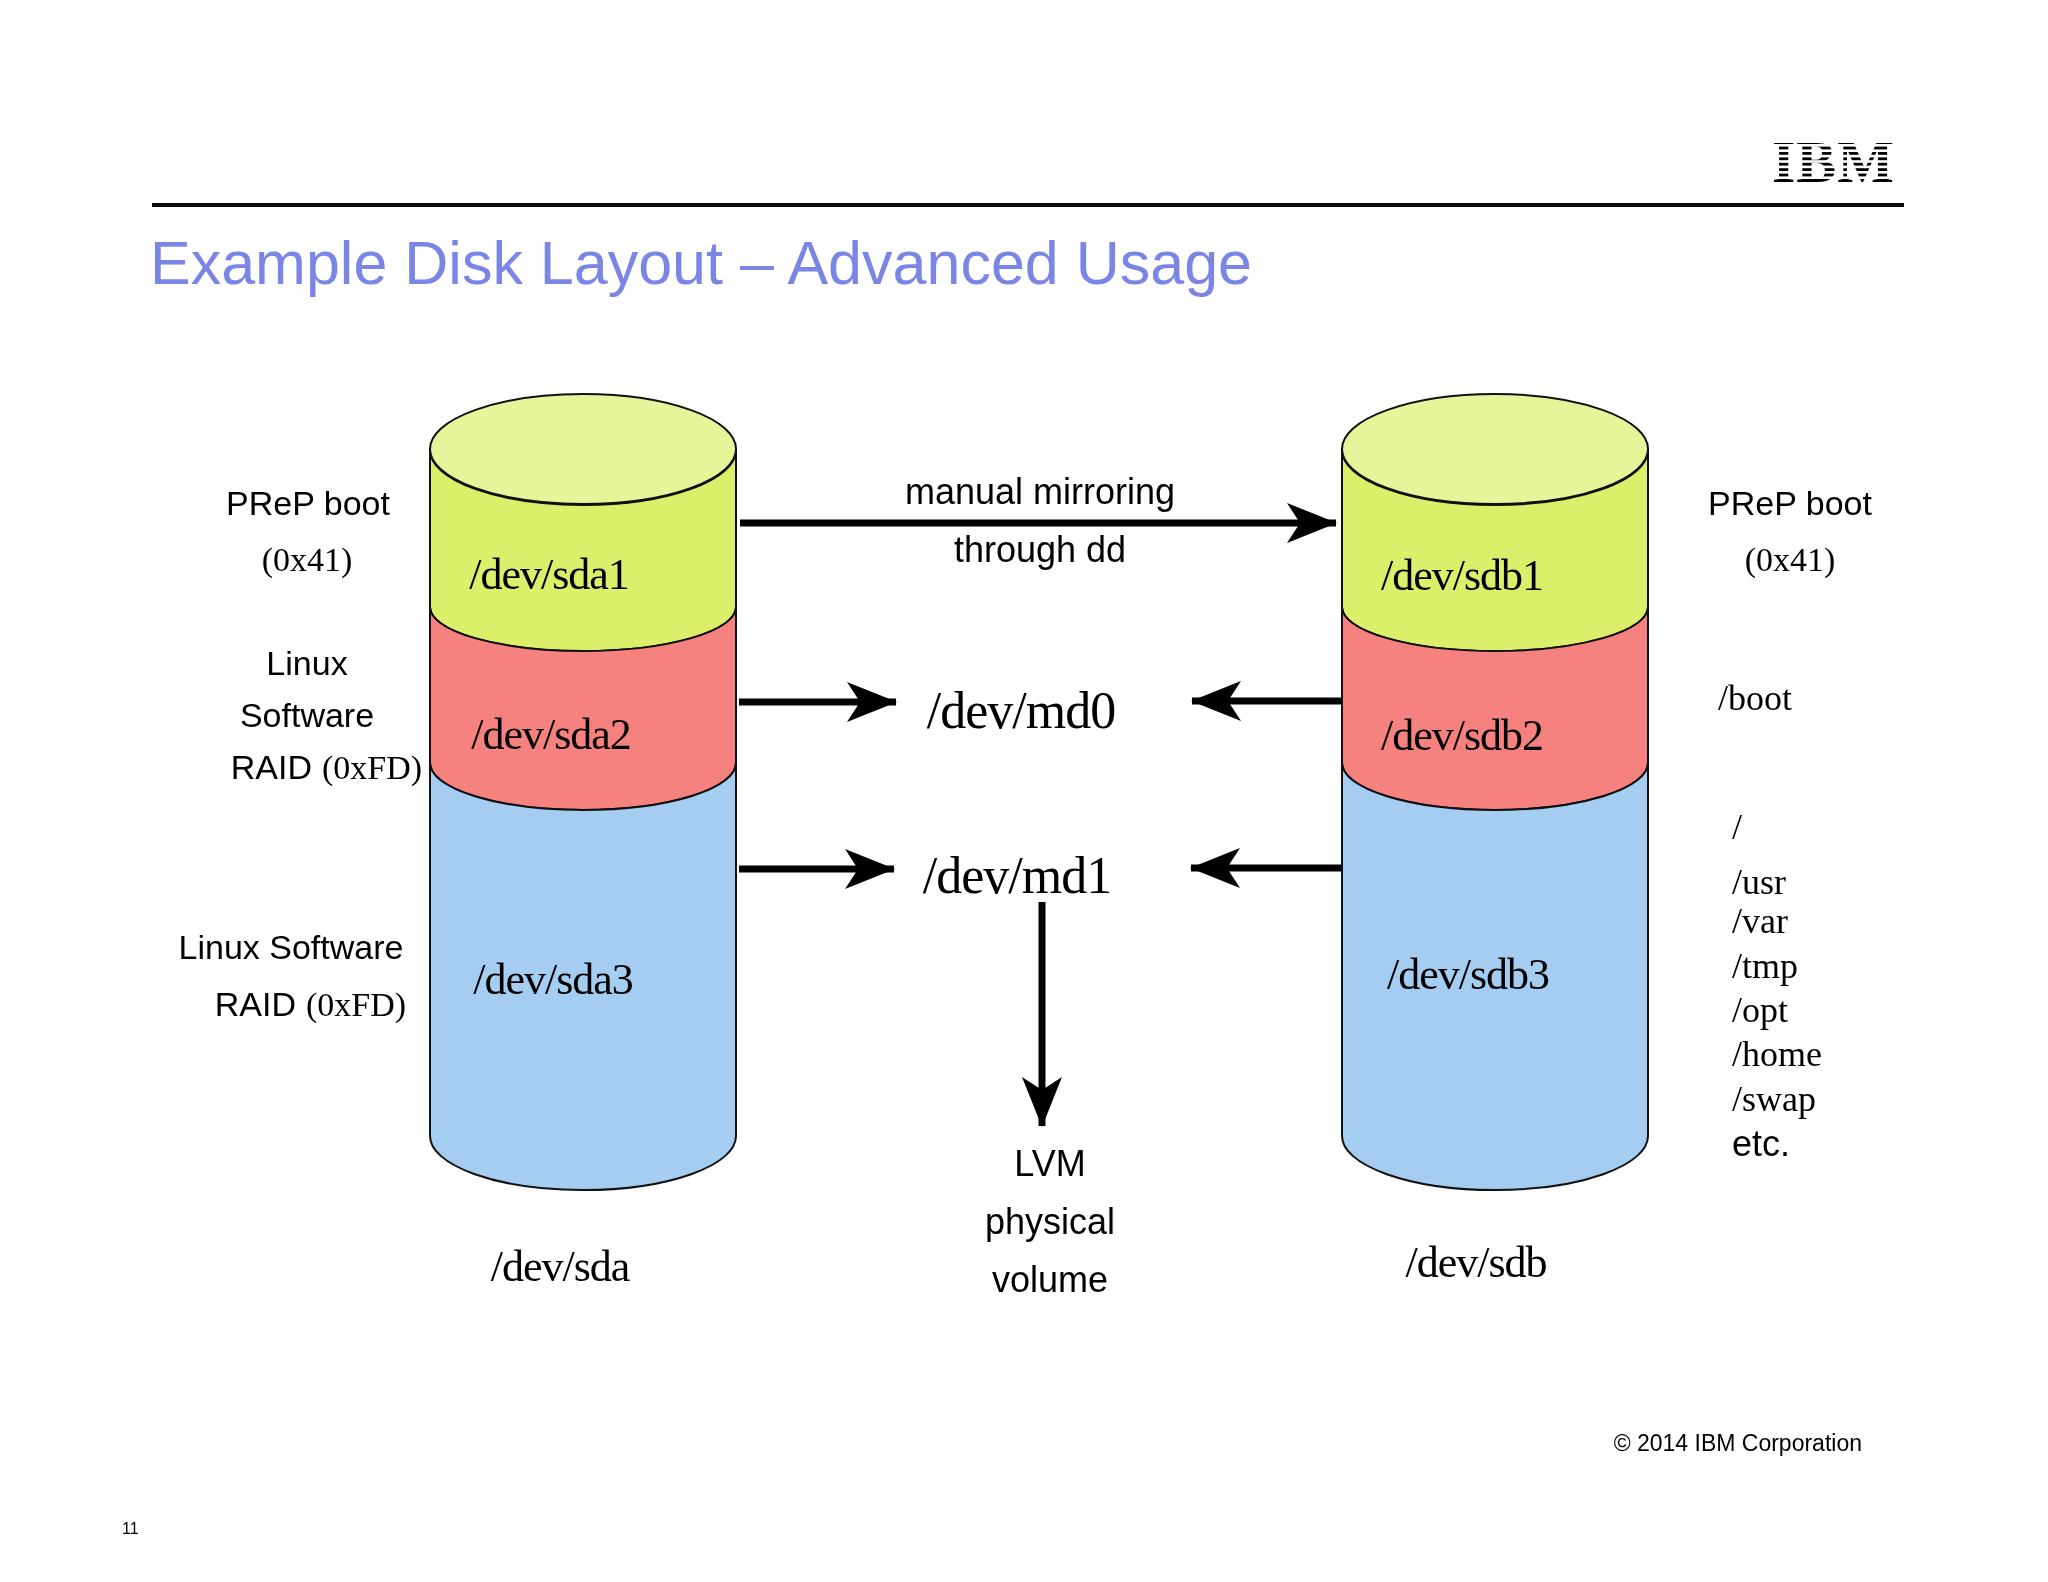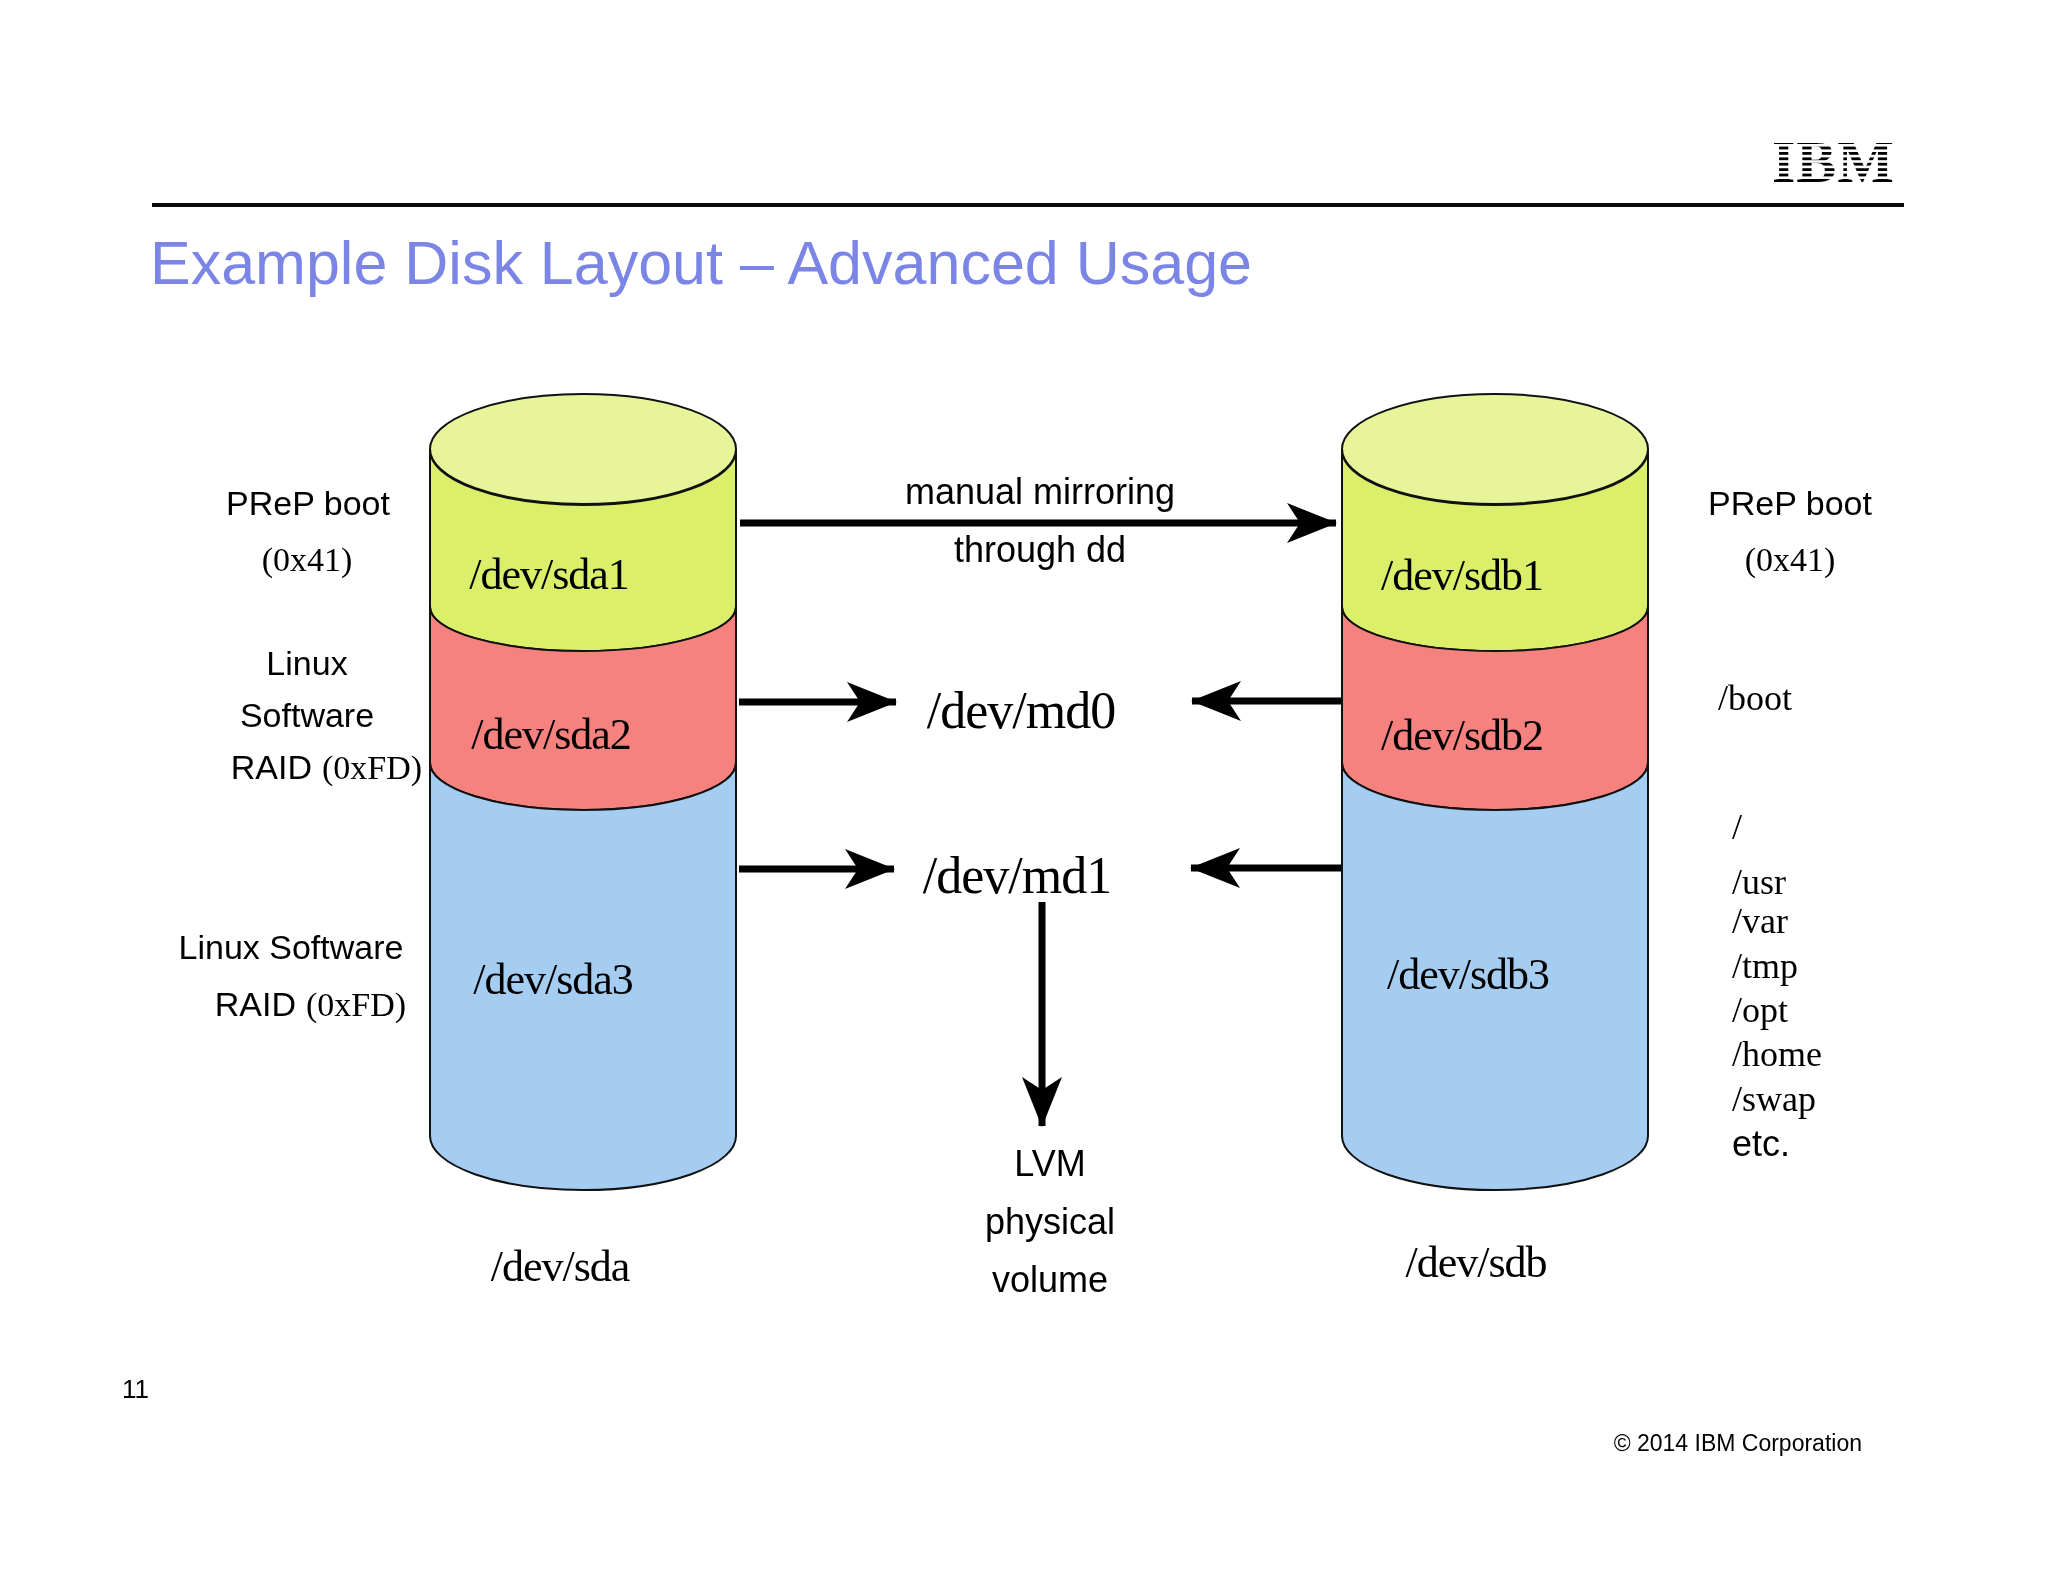--- a/index.html
+++ b/index.html
@@ -3,21 +3,21 @@
 <meta charset="utf-8">
 <style>
   html,body{margin:0;padding:0;background:#ffffff;}
   .slide{position:relative;width:2012px;height:1582px;background:#ffffff;overflow:hidden;
          font-family:"Liberation Sans",sans-serif;}
   .hrule{position:absolute;left:152px;top:203px;width:1752px;height:4px;background:#0a0a0a;}
   .title{position:absolute;left:150px;top:228px;font-size:61px;letter-spacing:0px;
          color:#7B85E6;font-family:"Liberation Sans",sans-serif;white-space:nowrap;}
   .logo{position:absolute;left:1772px;top:130px;}
   .diagram{position:absolute;left:0;top:0;}
-  .pagenum{position:absolute;left:122px;top:1374px;font-size:26px;color:#000;}
+  .pagenum{position:absolute;left:122px;top:1520px;font-size:16px;color:#000;}
   .copyright{position:absolute;top:1430px;right:150px;font-size:23px;color:#000;}
   text{fill:#000000;}
   .t-serif{font-family:"Liberation Serif",serif;}
   .t-sans{font-family:"Liberation Sans",sans-serif;}
   .s34{font-size:34px;}
   .s36{font-size:36px;}
   .s44{font-size:44px;letter-spacing:-1px;}
   .s52{font-size:52px;letter-spacing:-1px;}
   .band{stroke:#111111;stroke-width:2;}
   .arrow{stroke:#000000;stroke-width:7;fill:none;}

